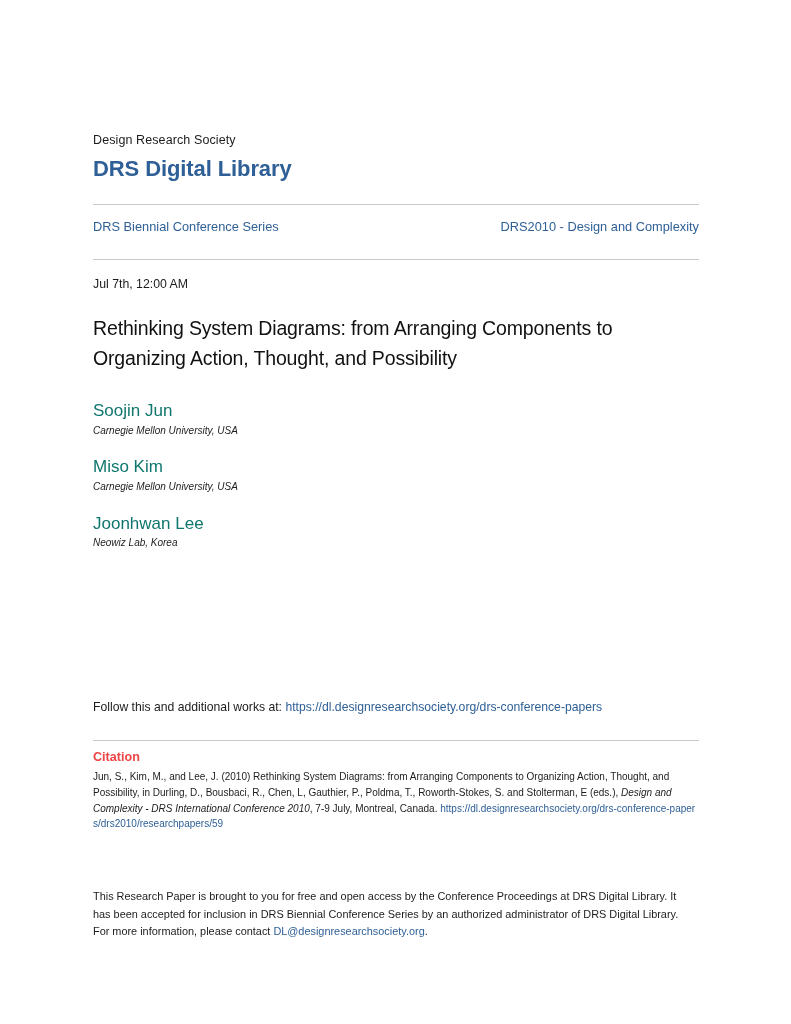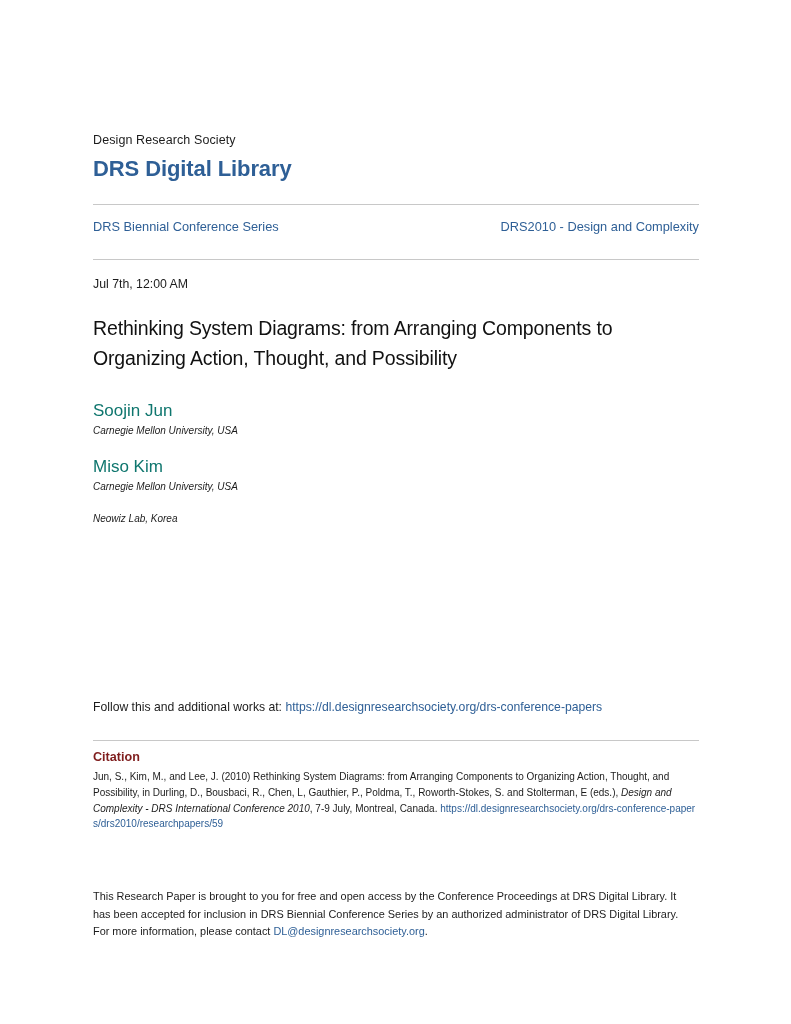--- a/index.html
+++ b/index.html
@@ -108,21 +108,21 @@
   }
   .citation-wrap {
     position: absolute;
     left: 93px;
     top: 750px;
     width: 606px;
   }
   .citation-heading {
     font-size: 12.6px;
     font-weight: bold;
-    color: #7f1d1d;
+    color: #ef4444;
     margin-bottom: 5px;
   }
   .citation-body {
     font-size: 10px;
     line-height: 1.58;
     color: #1c1c1c;
   }
   .citation-body em {
     font-style: italic;
   }
@@ -171,20 +171,21 @@
     <div class="authors">
       <div class="author-block">
         <div class="author-name">Soojin Jun</div>
         <div class="author-affil">Carnegie Mellon University, USA</div>
       </div>
       <div class="author-block">
         <div class="author-name">Miso Kim</div>
         <div class="author-affil">Carnegie Mellon University, USA</div>
       </div>
       <div class="author-block">
+        <div class="author-name">Joonhwan Lee</div>
         <div class="author-affil">Neowiz Lab, Korea</div>
       </div>
     </div>
 
   </div>
 
   <div class="follow-row">
     <span>Follow this and additional works at:</span>
     <a href="#">https://dl.designresearchsociety.org/drs-conference-papers</a>
   </div>

